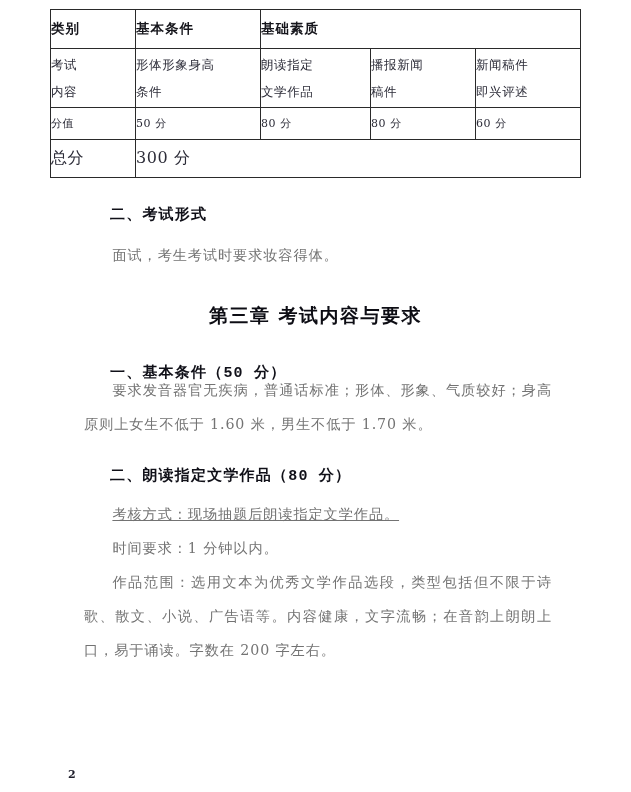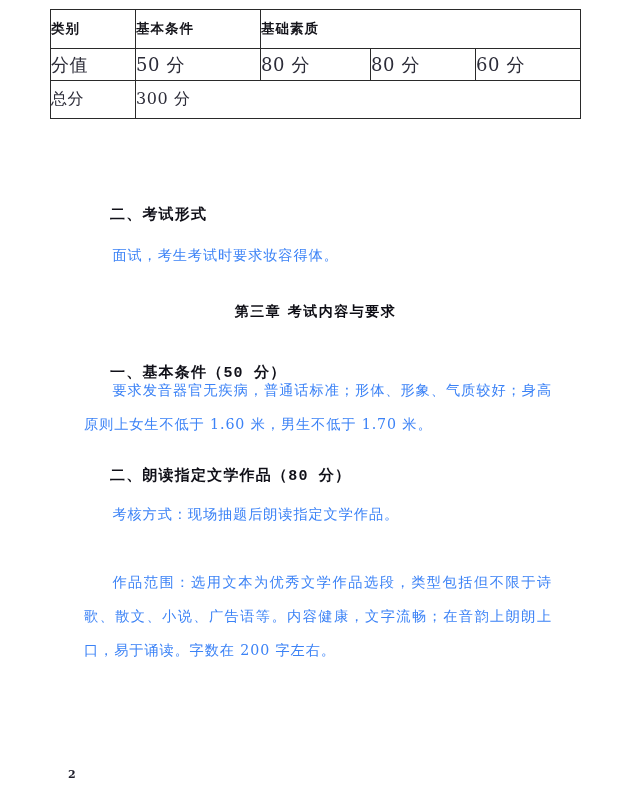--- a/index.html
+++ b/index.html
@@ -61,21 +61,21 @@
   }
   tr.content-row td {
     height: 58px;
     font-size: 12.5px;
     line-height: 27px;
     letter-spacing: 0.6px;
   }
   tr.content-row td .l2 { display: block; }
   tr.score-row td {
     height: 31px;
-    font-size: 18px;
+    font-size: 11px;
     letter-spacing: 0.6px;
   }
   tr.total-row td {
     height: 37px;
     font-size: 16px;
     letter-spacing: 0.6px;
   }
 
   
   .sec-heading {
@@ -87,33 +87,33 @@
     color: #101018;
     white-space: nowrap;
   }
   .chapter-heading {
     position: absolute;
     left: 0;
     width: 631px;
     text-align: center;
     font-family: "DejaVu Sans", "Liberation Sans", sans-serif;
     font-weight: bold;
-    font-size: 14px;
+    font-size: 19px;
     letter-spacing: 1.5px;
     color: #0d0d14;
     white-space: nowrap;
   }
   .body-par {
     position: absolute;
     left: 84px;
     width: 468px;
     font-size: 14.2px;
     line-height: 34px;
     letter-spacing: 0.9px;
-    color: #3b82f6;
+    color: #737373;
     text-align: justify;
     text-justify: inter-character;
   }
   .body-par.indent { text-indent: 2em; }
   .page-number {
     position: absolute;
     left: 68px;
     top: 768px;
     font-family: "DejaVu Serif", "Liberation Serif", serif;
     font-size: 11px;
@@ -134,20 +134,42 @@
           <col class="col-c">
           <col class="col-d">
           <col class="col-e">
       </colgroup>
       <tbody>
         <tr class="head-row">
           <td>类别</td>
           <td>基本条件</td>
           <td colspan="3">基础素质</td>
         </tr>
+        <tr class="content-row">
+          <td>
+            <span class="l2">考试</span>
+            <span class="l2">内容</span>
+          </td>
+          <td>
+            <span class="l2">形体形象身高</span>
+            <span class="l2">条件</span>
+          </td>
+          <td>
+            <span class="l2">朗读指定</span>
+            <span class="l2">文学作品</span>
+          </td>
+          <td>
+            <span class="l2">播报新闻</span>
+            <span class="l2">稿件</span>
+          </td>
+          <td>
+            <span class="l2">新闻稿件</span>
+            <span class="l2">即兴评述</span>
+          </td>
+        </tr>
         <tr class="score-row">
           <td>分值</td>
           <td>50 分</td>
           <td>80 分</td>
           <td>80 分</td>
           <td>60 分</td>
         </tr>
         <tr class="total-row">
           <td>总分</td>
           <td colspan="4">300 分</td>
@@ -161,21 +183,22 @@
   <div class="body-par indent" style="top:238px;">面试，考生考试时要求妆容得体。</div>
 
   <div class="chapter-heading" style="top:303px;">第三章 考试内容与要求</div>
 
   <div class="sec-heading" style="left:110px; top:341px;margin-top:22px;">一、基本条件（50 分）</div>
 
   <div class="body-par indent" style="top:373px;">要求发音器官无疾病，普通话标准；形体、形象、气质较好；身高原则上女生不低于 1.60 米，男生不低于 1.70 米。</div>
 
   <div class="sec-heading" style="left:110px; top:466px;">二、朗读指定文学作品（80 分）</div>
 
-  <div class="body-par indent" style="top:497px;">考核方式：现场抽题后朗读指定文学作品。</div>
-
+  <div class="body-par indent" style="top:497px;text-decoration:underline;">考核方式：现场抽题后朗读指定文学作品。</div>
+
+  <div class="body-par indent" style="top:531px;">时间要求：1 分钟以内。</div>
 
   <div class="body-par indent" style="top:565px;">作品范围：选用文本为优秀文学作品选段，类型包括但不限于诗歌、散文、小说、广告语等。内容健康，文字流畅；在音韵上朗朗上口，易于诵读。字数在 200 字左右。</div>
 
 
   <div class="page-number">2</div>
 
 </div>
 
 </body></html>

